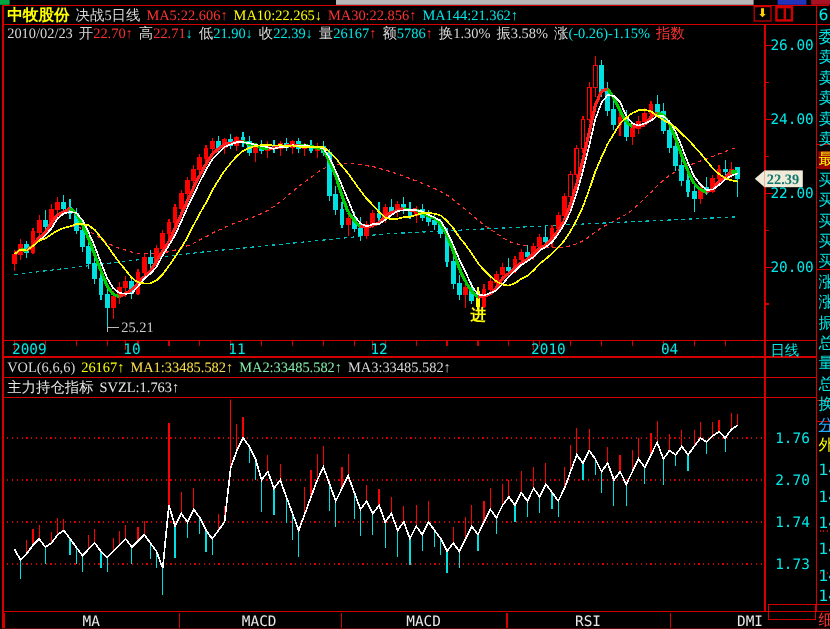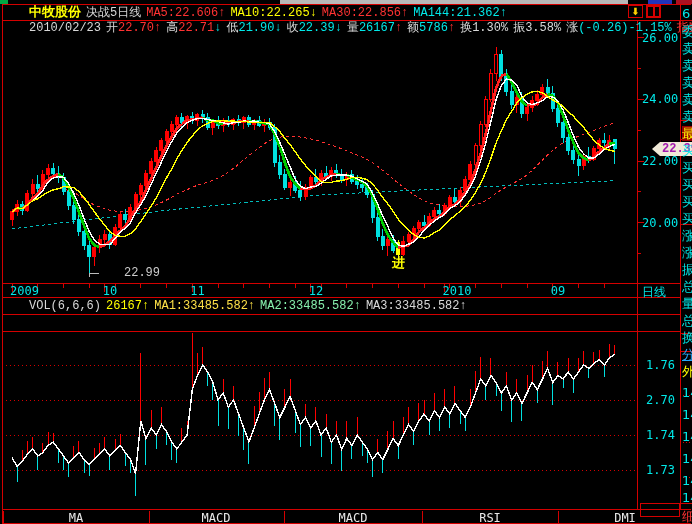--- a/index.html
+++ b/index.html
@@ -1,24 +1,24 @@
 <!DOCTYPE html>
 <html><head>
 <meta charset="utf-8">
 <style>
   html,body{margin:0;padding:0;background:#222;}
   #screen{position:relative;width:692px;height:524px;background:#000;overflow:hidden;
           font-family:"DejaVu Sans",sans-serif;}
   .abs{position:absolute;}
-  .mono{font-family:Liberation Mono, monospace;margin-left:23px;}
+  .mono{font-family:Liberation Serif, serif;}
   .row{position:absolute;white-space:nowrap;font-size:12px;line-height:15px;overflow:hidden;}
   .row span{padding-right:5px;}
   #chart-svg{position:absolute;left:0;top:0;}
   #price-tag{position:absolute;left:637px;top:142px;height:14px;background:#f0ead8;
-             color:#a21caf;font-weight:bold;font-size:12px;line-height:14px;padding:0 3px 0 2px;}
+             color:#0f766e;font-weight:bold;font-size:12px;line-height:14px;padding:0 3px 0 2px;}
   #price-tag .tip{position:absolute;left:-8px;top:0;width:0;height:0;
              border-top:7px solid transparent;border-bottom:7px solid transparent;
              border-right:8px solid #f0ead8;}
   .icon-box{position:absolute;top:5px;width:15px;height:13px;box-sizing:border-box;
             text-align:center;font-size:10px;line-height:12px;}
 </style>
 </head>
 <body>
 
 <div id="screen">
@@ -598,28 +598,31 @@
         <line x1="89.25" y1="273" x2="99" y2="273" stroke="#bbbbbb" stroke-width="1"></line>
       </g>
     </svg>
 
   <div class="row mono" id="title-row" style="left:6px;top:5px;width:620px;height:15px;"><span style="color: rgb(255, 255, 0); font-weight: bold; font-size: 13px;">中牧股份</span><span style="color: rgb(216, 216, 216);">决战5日线</span><span style="color: rgb(255, 50, 50);">MA5:22.606↑</span><span style="color: rgb(255, 255, 0);">MA10:22.265↓</span><span style="color: rgb(255, 50, 50);">MA30:22.856↑</span><span style="color: rgb(0, 232, 232);">MA144:21.362↑</span></div>
 
   <div class="row mono" id="info-row" style="left:6px;top:21px;width:672px;height:16px;"><span style="color: rgb(216, 216, 216);">2010/02/23</span><span><span style="color: rgb(216, 216, 216); padding-right: 0px;">开</span><span style="color: rgb(255, 50, 50); padding-right: 0px;">22.70↑</span></span><span><span style="color: rgb(216, 216, 216); padding-right: 0px;">高</span><span style="color: rgb(255, 50, 50); padding-right: 0px;">22.71</span><span style="color: rgb(0, 232, 232); padding-right: 0px;">↓</span></span><span><span style="color: rgb(216, 216, 216); padding-right: 0px;">低</span><span style="color: rgb(0, 232, 232); padding-right: 0px;">21.90↓</span></span><span><span style="color: rgb(216, 216, 216); padding-right: 0px;">收</span><span style="color: rgb(0, 232, 232); padding-right: 0px;">22.39↓</span></span><span><span style="color: rgb(216, 216, 216); padding-right: 0px;">量</span><span style="color: rgb(0, 232, 232); padding-right: 0px;">26167</span><span style="color: rgb(255, 50, 50); padding-right: 0px;">↑</span></span><span><span style="color: rgb(216, 216, 216); padding-right: 0px;">额</span><span style="color: rgb(0, 232, 232); padding-right: 0px;">5786</span><span style="color: rgb(255, 50, 50); padding-right: 0px;">↑</span></span><span><span style="color: rgb(216, 216, 216); padding-right: 0px;">换</span><span style="color: rgb(216, 216, 216); padding-right: 0px;">1.30%</span></span><span><span style="color: rgb(216, 216, 216); padding-right: 0px;">振</span><span style="color: rgb(216, 216, 216); padding-right: 0px;">3.58%</span></span><span><span style="color: rgb(216, 216, 216); padding-right: 0px;">涨</span><span style="color: rgb(0, 232, 232); padding-right: 0px;">(-0.26)-1.15%</span></span><span><span style="color: rgb(255, 50, 50); padding-right: 0px;">指数</span></span></div>
 
   <div class="row mono" id="vol-row" style="left:6px;top:299px;width:630px;height:15px;"><span style="color: rgb(216, 216, 216);">VOL(6,6,6)</span><span style="color: rgb(255, 255, 0);">26167↑</span><span style="color: #fde047;">MA1:33485.582↑</span><span style="color: #86efac;">MA2:33485.582↑</span><span style="color: rgb(216, 216, 216);">MA3:33485.582↑</span></div>
 
+  <div class="row mono" style="left:6px;top:316px;width:630px;height:15px;color:#e8e8e8;">
+    <span>主力持仓指标</span><span>SVZL:1.763↑</span>
+  </div>
 
   <div id="price-tag" class="mono">
     <span class="tip"></span><span>22.39</span>
   </div>
 
   <div class="abs" style="left:642px;top:284px;font-size:12px;color:#00e8e8;">日线</div>
 
-  <div class="abs mono" style="left:101px;top:266px;font-size:12px;color:#cccccc;">22.99</div>
+  <div class="abs mono" style="left:101px;top:266px;font-size:12px;color:#cccccc;">25.21</div>
   <div class="abs" style="left:392px;top:254px;font-size:13px;color:#ffff00;font-weight:bold;">进</div>
 
   <div class="icon-box" style="left:628px;color:#ffd000;font-weight:bold;border:1px solid #d40000;">⬇</div>
   <div class="icon-box" style="left:646px;border:2px solid #d40000;">
     <div style="position:absolute;left:5px;top:0;width:2px;height:100%;background:#d40000;"></div>
   </div>
 
   <div class="abs" style="left:682px;top:508px;font-size:13px;color:#ff3232;">细</div>
 
   <div id="axis-labels">
@@ -631,21 +634,21 @@
       <div style="position: absolute; left: 646px; top: 393px; color: rgb(0, 232, 232); font-size: 12px; font-family: &quot;DejaVu Sans Mono&quot;, monospace;">2.70</div>
       <div style="position: absolute; left: 646px; top: 428px; color: rgb(0, 232, 232); font-size: 12px; font-family: &quot;DejaVu Sans Mono&quot;, monospace;">1.74</div>
       <div style="position: absolute; left: 646px; top: 463px; color: rgb(0, 232, 232); font-size: 12px; font-family: &quot;DejaVu Sans Mono&quot;, monospace;">1.73</div>
     </div>
   <div id="month-labels">
       <div style="position: absolute; left: 10px; top: 284px; color: rgb(0, 232, 232); font-size: 12px; font-family: &quot;DejaVu Sans Mono&quot;, monospace;">2009</div>
       <div style="position: absolute; left: 102.7px; top: 284px; color: rgb(0, 232, 232); font-size: 12px; font-family: &quot;DejaVu Sans Mono&quot;, monospace;">10</div>
       <div style="position: absolute; left: 190.25px; top: 284px; color: rgb(0, 232, 232); font-size: 12px; font-family: &quot;DejaVu Sans Mono&quot;, monospace;">11</div>
       <div style="position: absolute; left: 308.7px; top: 284px; color: rgb(0, 232, 232); font-size: 12px; font-family: &quot;DejaVu Sans Mono&quot;, monospace;">12</div>
       <div style="position: absolute; left: 442.6px; top: 284px; color: rgb(0, 232, 232); font-size: 12px; font-family: &quot;DejaVu Sans Mono&quot;, monospace;">2010</div>
-      <div style="position: absolute; left: 550.75px; top: 284px; color: rgb(0, 232, 232); font-size: 12px; font-family: &quot;DejaVu Sans Mono&quot;, monospace;">09</div>
+      <div style="position: absolute; left: 550.75px; top: 284px; color: rgb(0, 232, 232); font-size: 12px; font-family: &quot;DejaVu Sans Mono&quot;, monospace;">04</div>
     </div>
   <div id="tab-bar">
       <div style="position: absolute; left: 76px; top: 511px; transform: translateX(-50%); color: rgb(232, 232, 232); font-size: 12px; font-family: &quot;DejaVu Sans Mono&quot;, monospace;">MA</div>
       <div style="position: absolute; left: 216px; top: 511px; transform: translateX(-50%); color: rgb(232, 232, 232); font-size: 12px; font-family: &quot;DejaVu Sans Mono&quot;, monospace;">MACD</div>
       <div style="position: absolute; left: 353px; top: 511px; transform: translateX(-50%); color: rgb(232, 232, 232); font-size: 12px; font-family: &quot;DejaVu Sans Mono&quot;, monospace;">MACD</div>
       <div style="position: absolute; left: 490px; top: 511px; transform: translateX(-50%); color: rgb(232, 232, 232); font-size: 12px; font-family: &quot;DejaVu Sans Mono&quot;, monospace;">RSI</div>
       <div style="position: absolute; left: 625px; top: 511px; transform: translateX(-50%); color: rgb(232, 232, 232); font-size: 12px; font-family: &quot;DejaVu Sans Mono&quot;, monospace;">DMI</div>
     </div>
   <div id="right-panel">
       <div style="position: absolute; left: 682px; top: 6px; width: 10px; height: 15px; overflow: hidden; color: rgb(0, 232, 232); font-size: 13px; line-height: 15px;">6</div>

